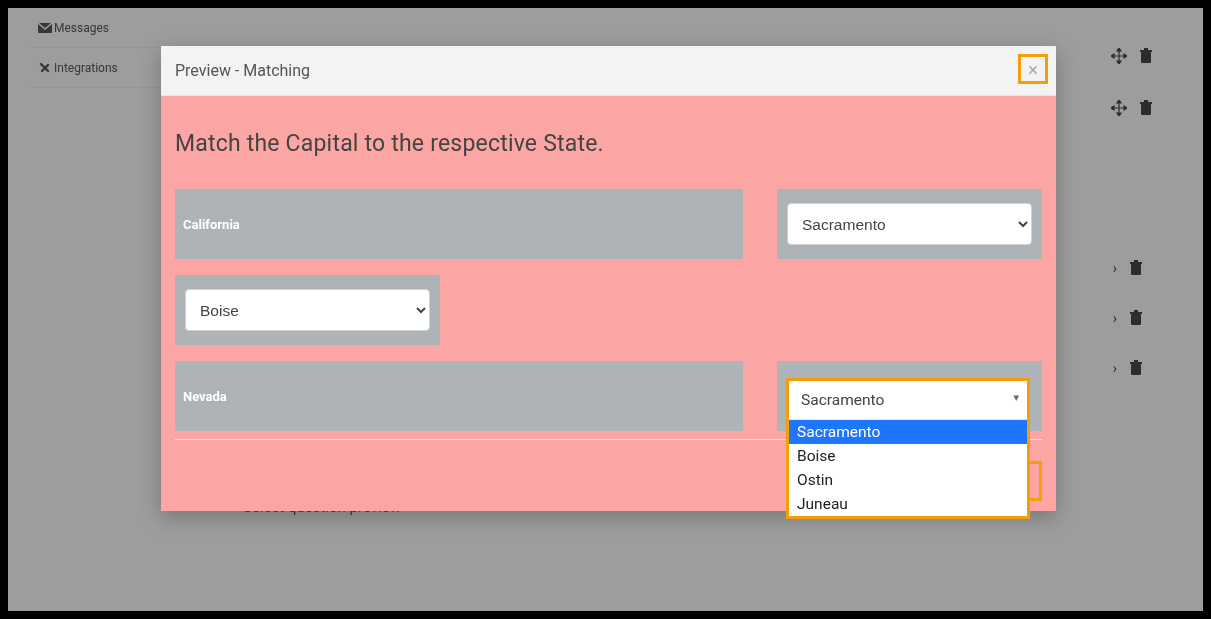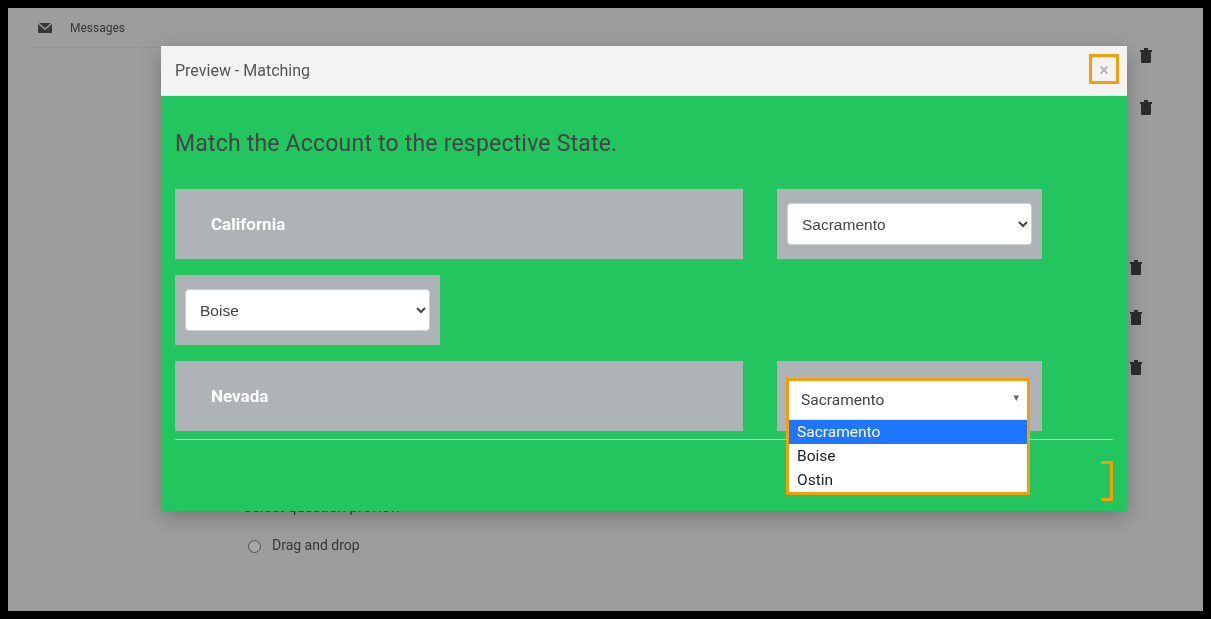--- a/index.html
+++ b/index.html
@@ -35,21 +35,21 @@
     }
     .side-item {
       height: 40px;
       line-height: 40px;
       padding: 0 10px;
       font-size: 12px;
       color: #555;
       border-bottom: 1px solid #e6e6e6;
       display: flex;
       align-items: center;
-      gap: 18px;
+      gap: 2px;
     }
     .side-item .icon { width: 14px; text-align: center; color: #555; }
     .builder-area {
       position: absolute;
       left: 235px; right: 30px; top: 0; bottom: 0;
     }
     .row-actions {
       position: absolute;
       display: flex;
       align-items: center;
@@ -70,22 +70,22 @@
       margin-bottom: 14px;
     }
     .radio-row { display: flex; align-items: center; gap: 8px; height: 30px; }
     .radio-row input { accent-color: #2a6fd6; }
 
     
     .modal {
       position: absolute;
       left: 153px;
       top: 38px;
-      width: 966px;
-      background: #22c55e;
+      width: 895px;
+      background: #fca5a5;
       z-index: 10;
       box-shadow: 0 6px 20px rgba(0,0,0,0.25);
     }
     .modal-header {
       height: 50px;
       background: #f3f3f3;
       border-bottom: 1px solid #e5e5e5;
       display: flex;
       align-items: center;
       padding: 0 14px;
@@ -118,24 +118,24 @@
       align-items: stretch;
       gap: 34px;
       margin-bottom: 16px;
     }
     .m-left {
       flex: 0 0 568px;
       height: 70px;
       background: #aeb3b8;
       display: flex;
       align-items: center;
-      padding: 0 36px;
+      padding: 0 8px;
       color: #fff;
       font-weight: 700;
-      font-size: 17px;
+      font-size: 13px;
     }
     .m-right {
       flex: 0 0 265px;
       height: 70px;
       background: #aeb3b8;
       display: flex;
       align-items: center;
       padding: 0 10px;
     }
     .sel {
@@ -210,20 +210,28 @@
     <div class="sidebar">
       <div class="side-item">
         <span class="icon">
           <svg width="14" height="10" viewBox="0 0 14 10">
               <rect x="0" y="0" width="14" height="10" rx="1" fill="#555"></rect>
               <path d="M0 0 L7 6 L14 0" stroke="#f2f2f2" stroke-width="1.4" fill="none"></path>
             </svg>
         </span>
         <span>Messages</span>
       </div>
+      <div class="side-item">
+        <span class="icon">
+          <svg width="14" height="14" viewBox="0 0 14 14">
+              <path d="M3 3 L10 10 M10 4 L4 10" stroke="#555" stroke-width="2.4" stroke-linecap="round"></path>
+            </svg>
+        </span>
+        <span>Integrations</span>
+      </div>
     </div>
 
     <div class="builder-area">
       <div class="row-actions" style="right:20px; top:40px;">
         <span>
           <svg width="16" height="16" viewBox="0 0 16 16">
               <path d="M8 0 L10 3 H6 Z M8 16 L6 13 H10 Z M0 8 L3 6 V10 Z M16 8 L13 10 V6 Z M8 3 V13 M3 8 H13" fill="#444" stroke="#444" stroke-width="1.2"></path>
             </svg>
         </span>
         <span>
@@ -276,38 +284,34 @@
               <rect x="2" y="4" width="10" height="11" rx="1" fill="#444"></rect>
               <rect x="1" y="2" width="12" height="2" fill="#444"></rect>
               <rect x="5" y="0" width="4" height="2" fill="#444"></rect>
             </svg>
         </span>
       </div>
     </div>
 
     <div class="bg-question-area">
       <div class="heading">Select question preview</div>
-      <label class="radio-row">
-        <input type="radio" name="pv" style="">
-        <span>Drag and drop</span>
-      </label>
     </div>
   </div>
 
   <div class="dim"></div>
 
   <div class="modal">
     <div class="modal-header">
       <span>Preview - Matching</span>
       <div class="close-box">
         <span>×</span>
       </div>
     </div>
     <div class="modal-body">
-      <div class="q-text">Match the Account to the respective State.</div>
+      <div class="q-text">Match the Capital to the respective State.</div>
 
       <div class="match-row">
         <div class="m-left">California</div>
         <div class="m-right">
           <select class="sel">
             <option>Sacramento</option>
           </select>
         </div>
       </div>
 
@@ -333,16 +337,17 @@
 
   <div class="dropdown-panel">
     <div class="dp-selected-row">
       <span>Sacramento</span>
       <span class="dp-caret">▾</span>
     </div>
     <div class="dp-options">
       <div class="dp-option highlight">Sacramento</div>
       <div class="dp-option">Boise</div>
       <div class="dp-option">Ostin</div>
+      <div class="dp-option">Juneau</div>
     </div>
   </div>
 
 </div>
 
 </body></html>

